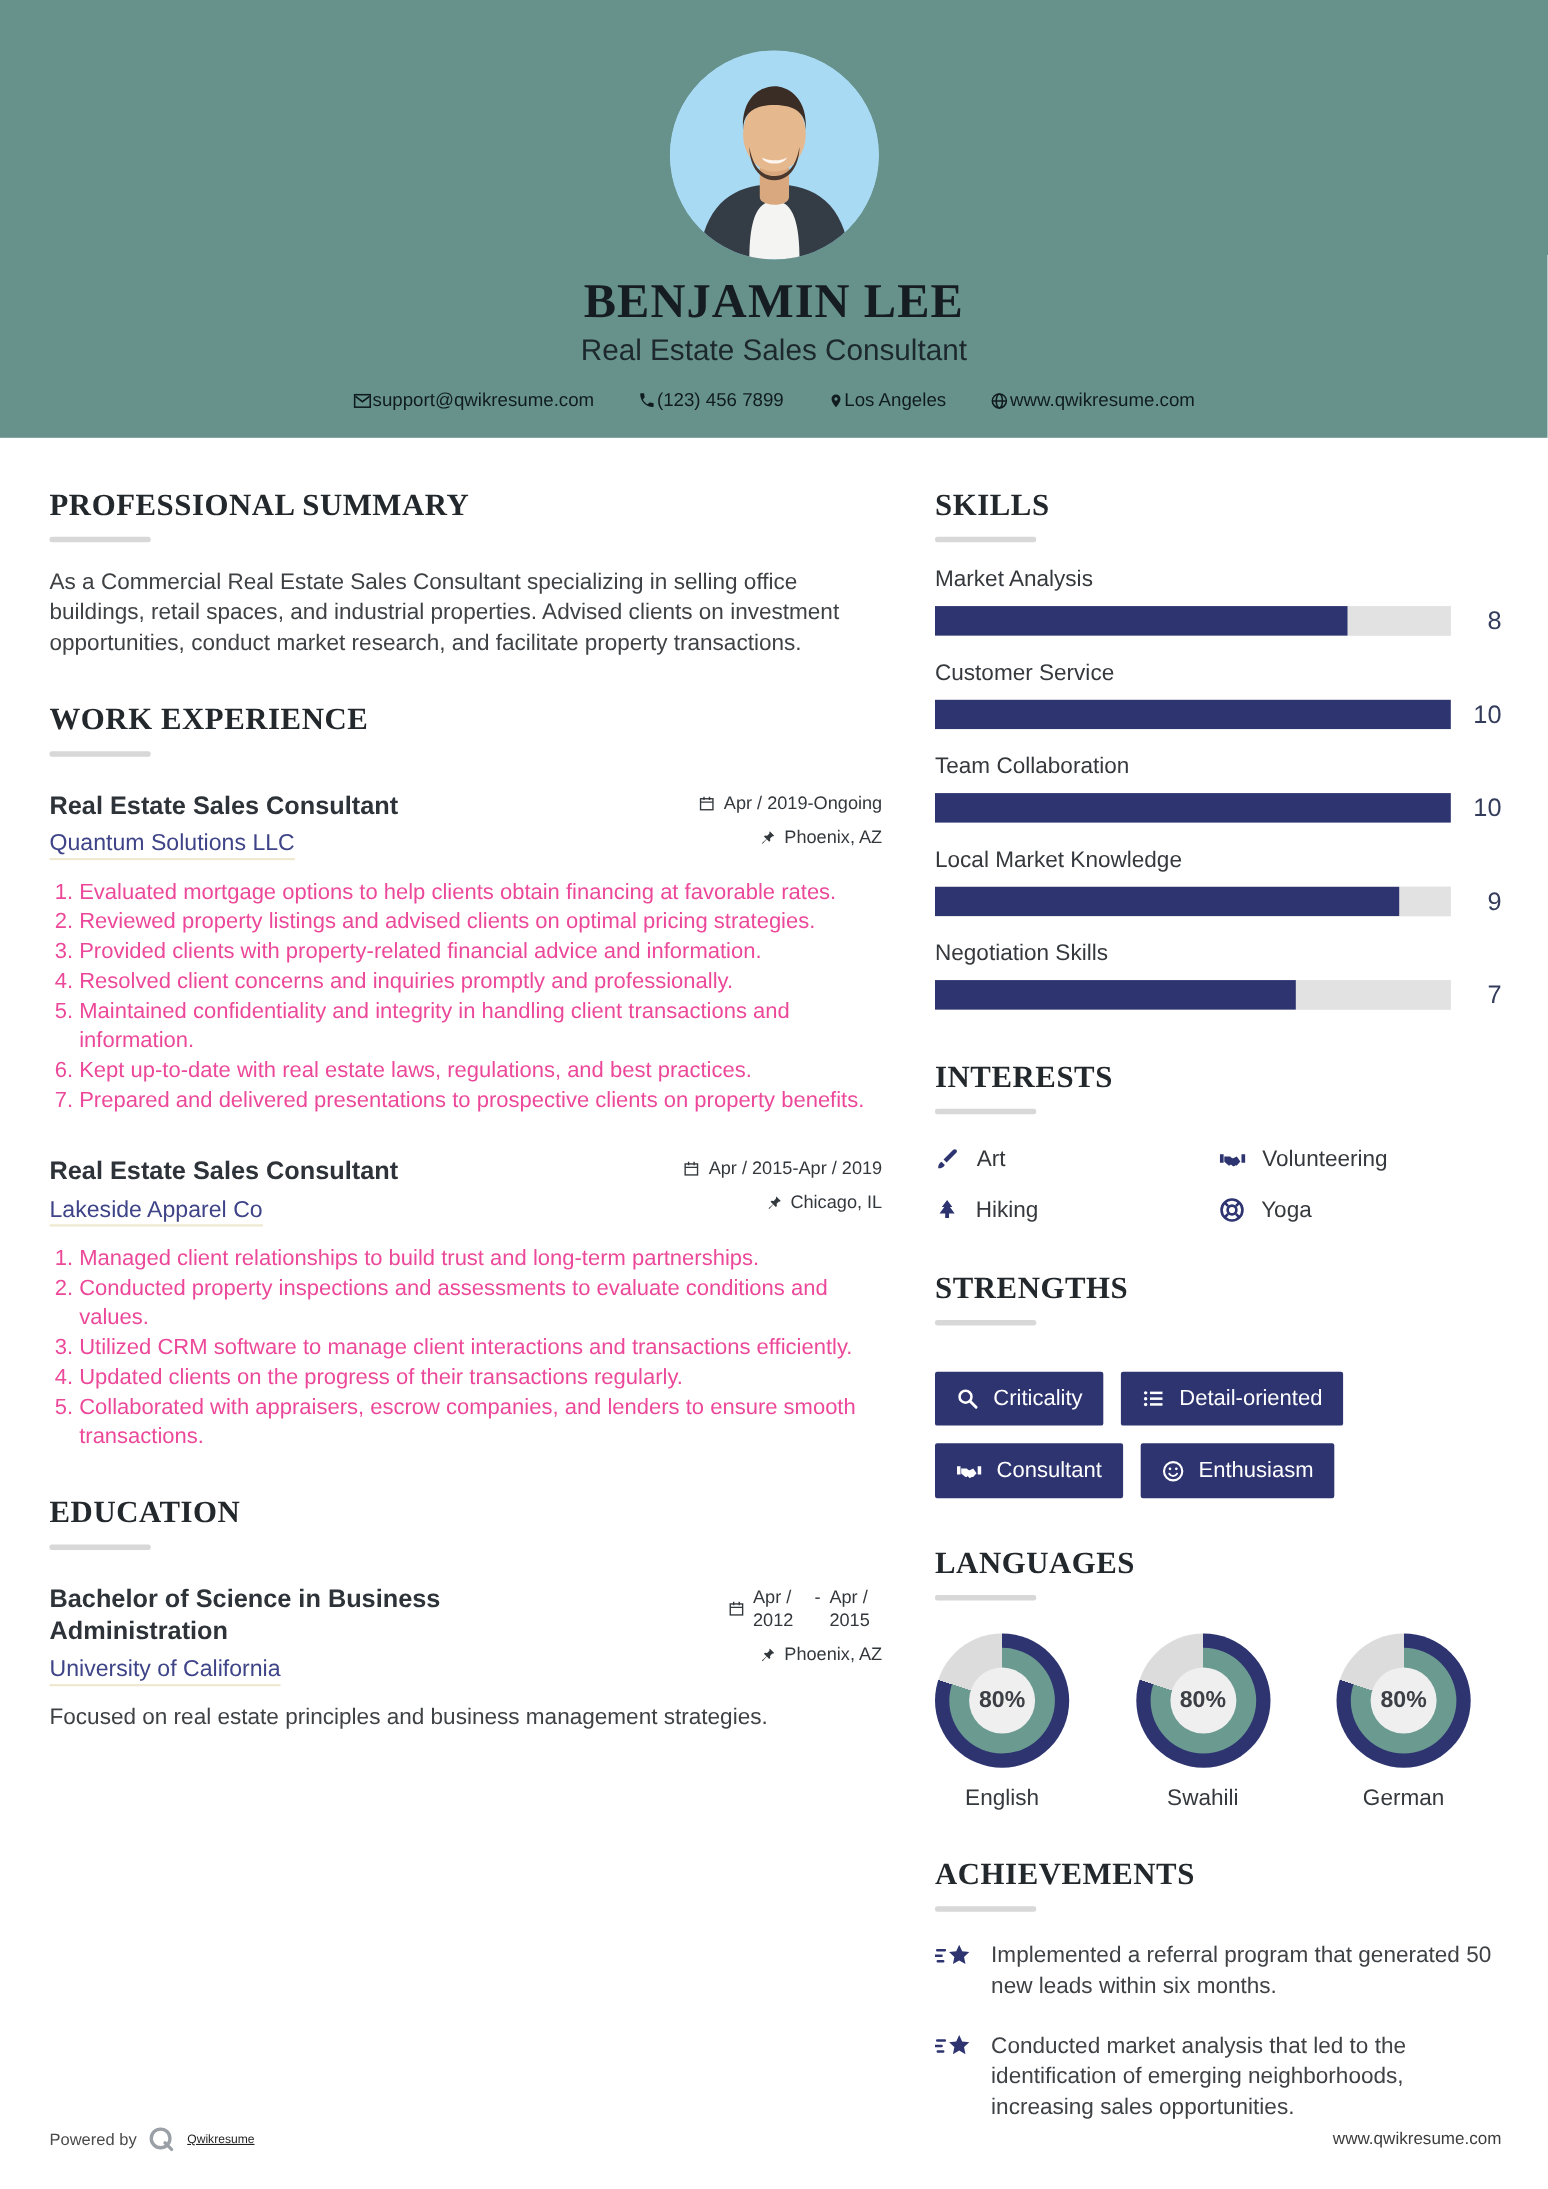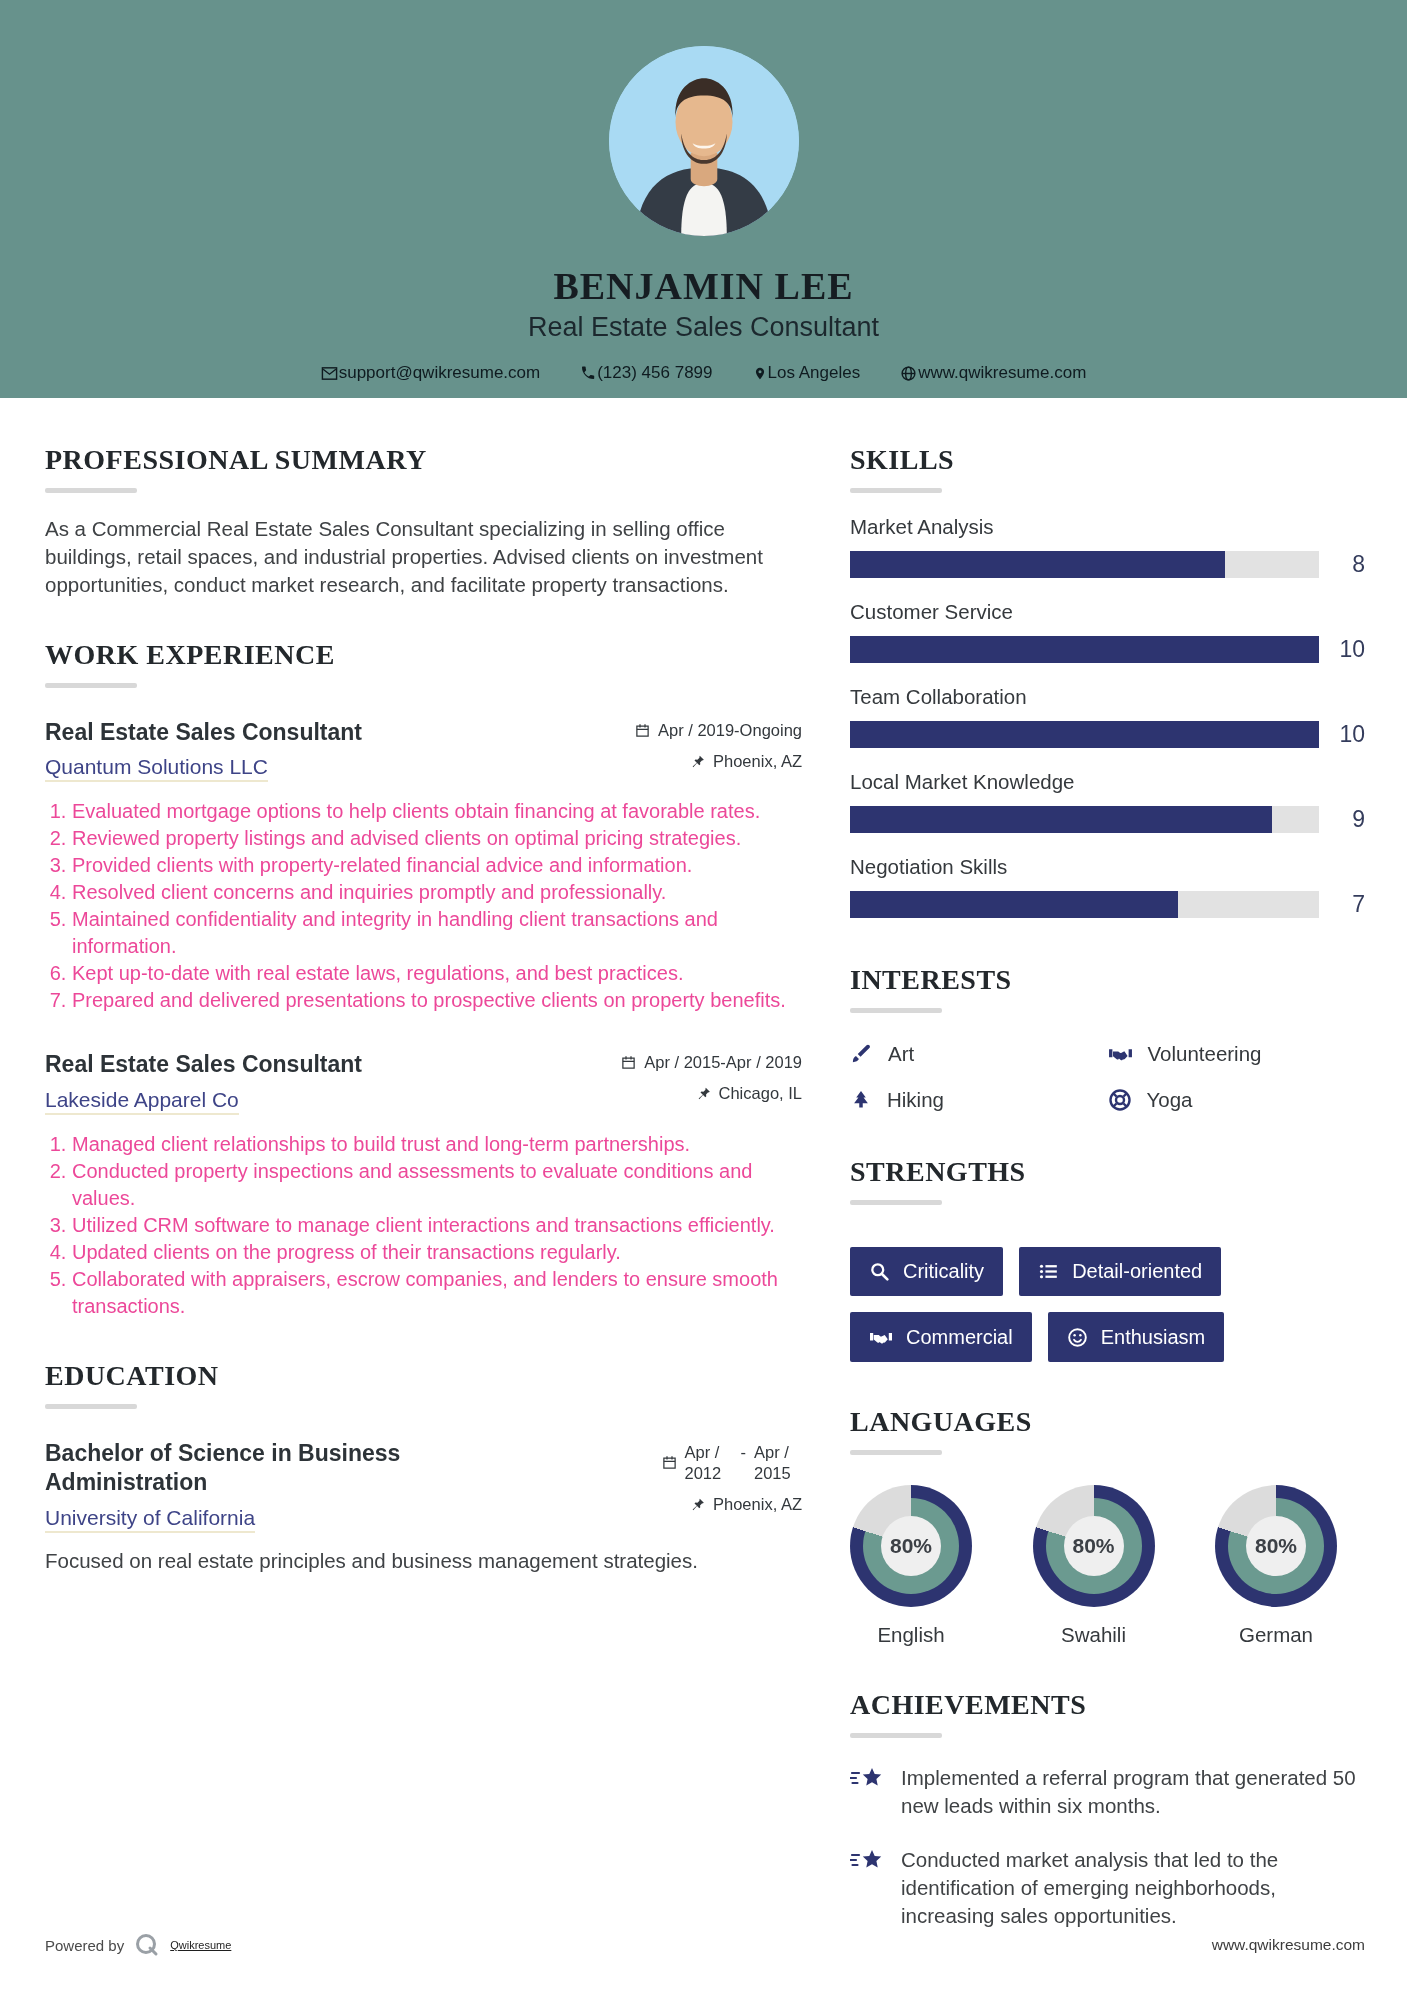--- a/index.html
+++ b/index.html
@@ -11,22 +11,22 @@
   
   .header {
     height:398px; background:#67928c; text-align:center; padding-top:46px;
   }
   .avatar {
     width:190px; height:190px; border-radius:50%; margin:0 auto;
     overflow:hidden; background:#a9daf3;
   }
   .avatar svg { display:block; }
   .name {
-    font-family:"Liberation Serif", serif; font-weight:700; font-size:38px;
-    letter-spacing:1px; color:#161d22; margin-top:28px;
+    font-family:"Liberation Serif", serif; font-weight:700; font-size:44px;
+    letter-spacing:1px; color:#161d22; margin-top:12px;
   }
   .job-title-hdr { font-size:27px; color:#1c282e; margin-top:4px; }
   .contact-row {
     margin-top:20px; display:flex; justify-content:center; align-items:center; gap:40px;
     font-size:17px; color:#0f1b20;
   }
   .contact-item { display:flex; align-items:center; gap:1px; }
   .contact-item svg { display:block; }
   
   .main { display:flex; padding:46px 42px 0 45px; gap:48px; }
@@ -363,21 +363,21 @@
               <rect x="8.5" y="4.7" width="13" height="2.6" fill="#ffffff"></rect>
               <rect x="8.5" y="10.7" width="13" height="2.6" fill="#ffffff"></rect>
               <rect x="8.5" y="16.7" width="13" height="2.6" fill="#ffffff"></rect>
             </svg>
           <span>Detail-oriented</span>
         </div>
         <div class="strength-btn">
           <svg width="24" height="24" viewBox="0 0 24 24">
               <path d="M1 8h3.2v7.5H1zm18.8 0H23v7.5h-3.2zM4.8 14.6l3.6 2.9c.5.4 1.3.4 1.7-.1l.4-.5 1.7 1.4c.5.4 1.2.3 1.6-.1l.6-.6c.6.3 1.3.2 1.7-.3l2.7-3-3.1-4.4-2.7 1.4c-.7.4-1.6.2-2.2-.4l-.9-.9H4.8z" fill="#ffffff"></path>
             </svg>
-          <span>Commercial</span>
+          <span>Consultant</span>
         </div>
         <div class="strength-btn">
           <svg width="21" height="21" viewBox="0 0 24 24">
               <circle cx="12" cy="12" r="9.5" fill="none" stroke="#ffffff" stroke-width="2.2"></circle>
               <circle cx="8.7" cy="9.5" r="1.4" fill="#ffffff"></circle>
               <circle cx="15.3" cy="9.5" r="1.4" fill="#ffffff"></circle>
               <path d="M8 14.5c1 1.6 2.4 2.4 4 2.4s3-.8 4-2.4" fill="none" stroke="#ffffff" stroke-width="2" stroke-linecap="round"></path>
             </svg>
           <span>Enthusiasm</span>
         </div>

